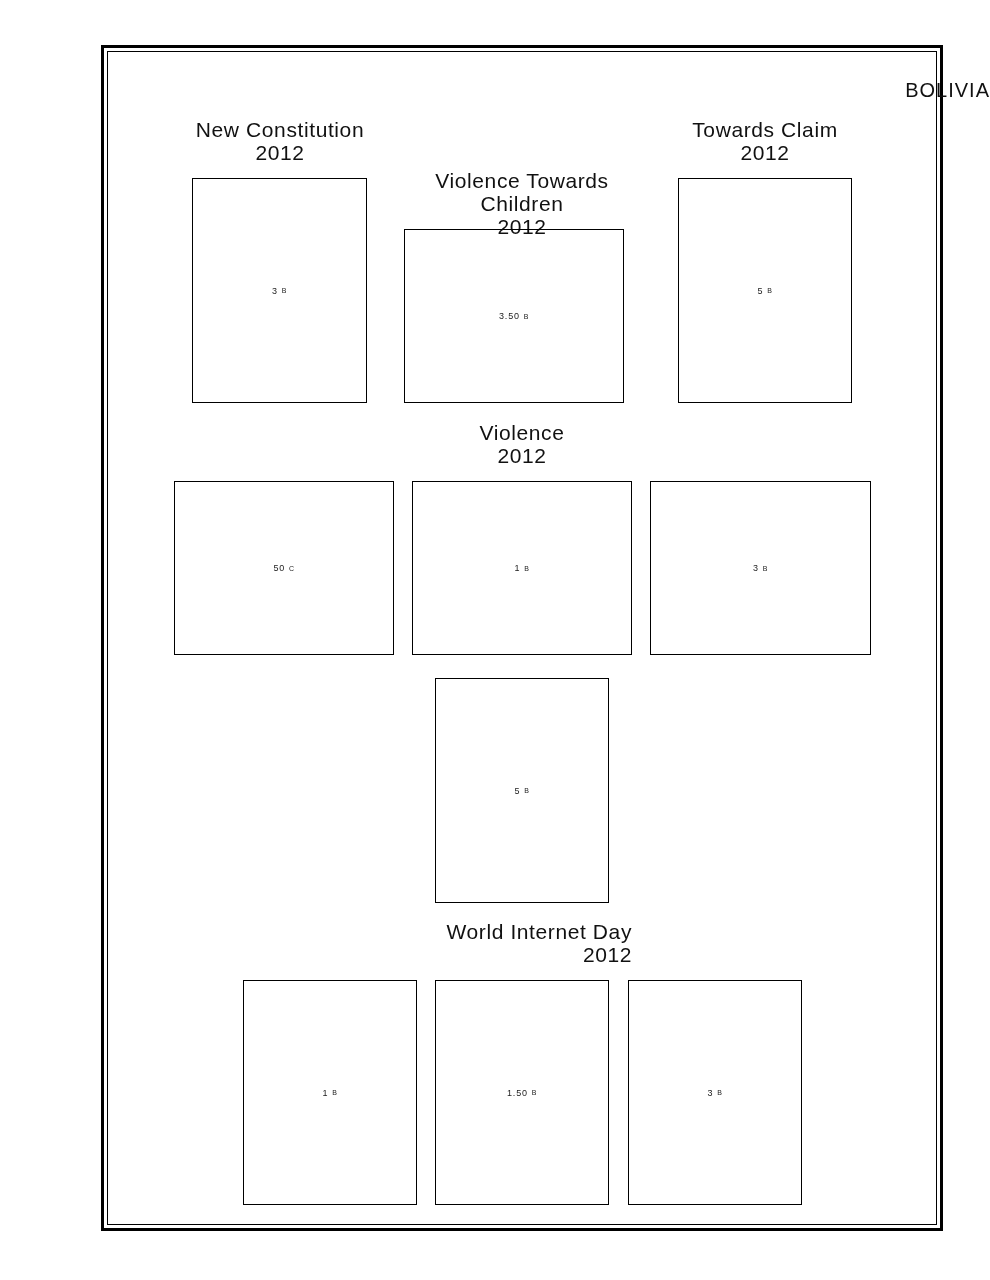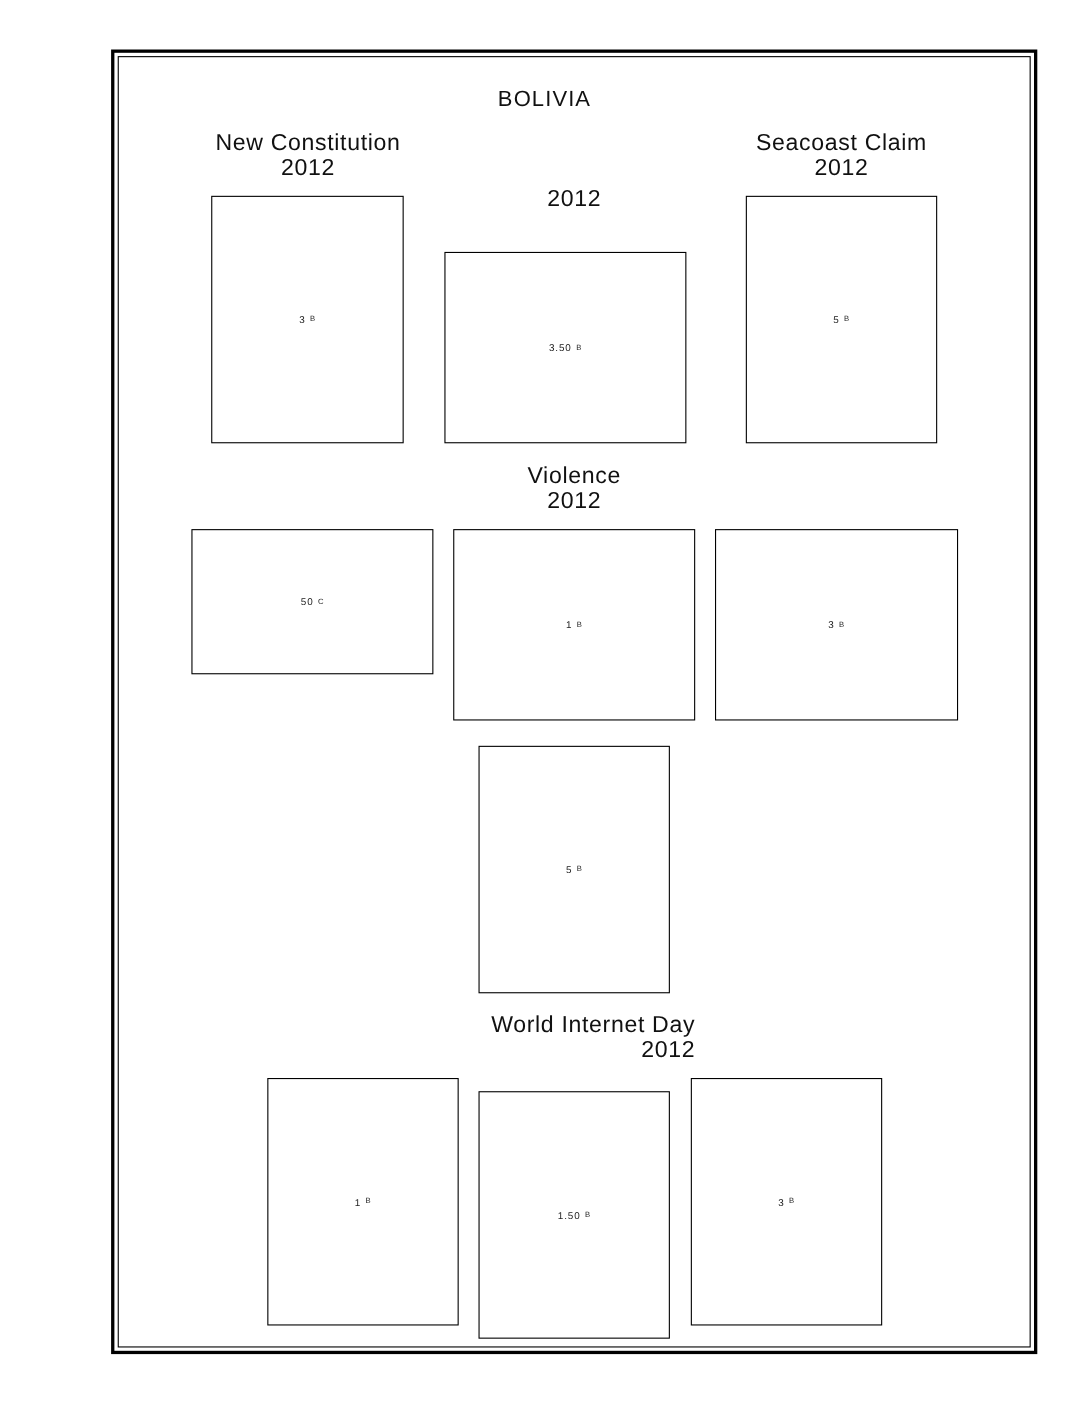--- a/index.html
+++ b/index.html
@@ -29,21 +29,21 @@
       top: 51px;
       width: 828px;
       height: 1172px;
       border: 1px solid #000000;
     }
     .page-title {
       position: absolute;
       left: 0;
       width: 990px;
       top: 79px;
-      text-align: center;
+      text-align: right;
       font-size: 20px;
       letter-spacing: 1px;
       line-height: 22px;
     }
     .heading {
       position: absolute;
       text-align: center;
       font-size: 21px;
       letter-spacing: 0.6px;
       line-height: 23px;
@@ -82,41 +82,42 @@
 <div class="heading" style="left:192px; width:176px; top:118px;">
   <span>New Constitution</span>
   <span>2012</span>
 </div>
 <div class="stamp-box" style="left:192px; top:178px; width:175px; height:225px;">
   <span class="stamp-value">3</span>
     <span class="stamp-unit">B</span>
 </div>
 
 <div class="heading" style="left:392px; width:260px; top:169px;">
+  <span>Violence Towards Children</span>
   <span>2012</span>
 </div>
 <div class="stamp-box" style="left:404px; top:229px; width:220px; height:174px;">
   <span class="stamp-value">3.50</span>
     <span class="stamp-unit">B</span>
 </div>
 
 <div class="heading" style="left:678px; width:174px; top:118px;">
-  <span>Seacoast Claim</span>
+  <span>Towards Claim</span>
   <span>2012</span>
 </div>
 <div class="stamp-box" style="left:678px; top:178px; width:174px; height:225px;">
   <span class="stamp-value">5</span>
     <span class="stamp-unit">B</span>
 </div>
 
 <div class="heading" style="left:412px; width:220px; top:421px;">
   <span>Violence</span>
   <span>2012</span>
 </div>
-<div class="stamp-box" style="left:174px; top:481px; width:220px; height:132px;">
+<div class="stamp-box" style="left:174px; top:481px; width:220px; height:174px;">
   <span class="stamp-value">50</span>
     <span class="stamp-unit">C</span>
 </div>
 <div class="stamp-box" style="left:412px; top:481px; width:220px; height:174px;">
   <span class="stamp-value">1</span>
     <span class="stamp-unit">B</span>
 </div>
 <div class="stamp-box" style="left:650px; top:481px; width:221px; height:174px;">
   <span class="stamp-value">3</span>
     <span class="stamp-unit">B</span>
@@ -127,20 +128,20 @@
 </div>
 
 <div class="heading" style="left:412px; width:220px; top:920px;text-align:right;">
   <span>World Internet Day</span>
   <span>2012</span>
 </div>
 <div class="stamp-box" style="left:243px; top:980px; width:174px; height:225px;">
   <span class="stamp-value">1</span>
     <span class="stamp-unit">B</span>
 </div>
-<div class="stamp-box" style="left:435px; top:980px; width:174px; height:225px;margin-top:12px;">
+<div class="stamp-box" style="left:435px; top:980px; width:174px; height:225px;">
   <span class="stamp-value">1.50</span>
     <span class="stamp-unit">B</span>
 </div>
 <div class="stamp-box" style="left:628px; top:980px; width:174px; height:225px;">
   <span class="stamp-value">3</span>
     <span class="stamp-unit">B</span>
 </div>
 
 </body></html>

